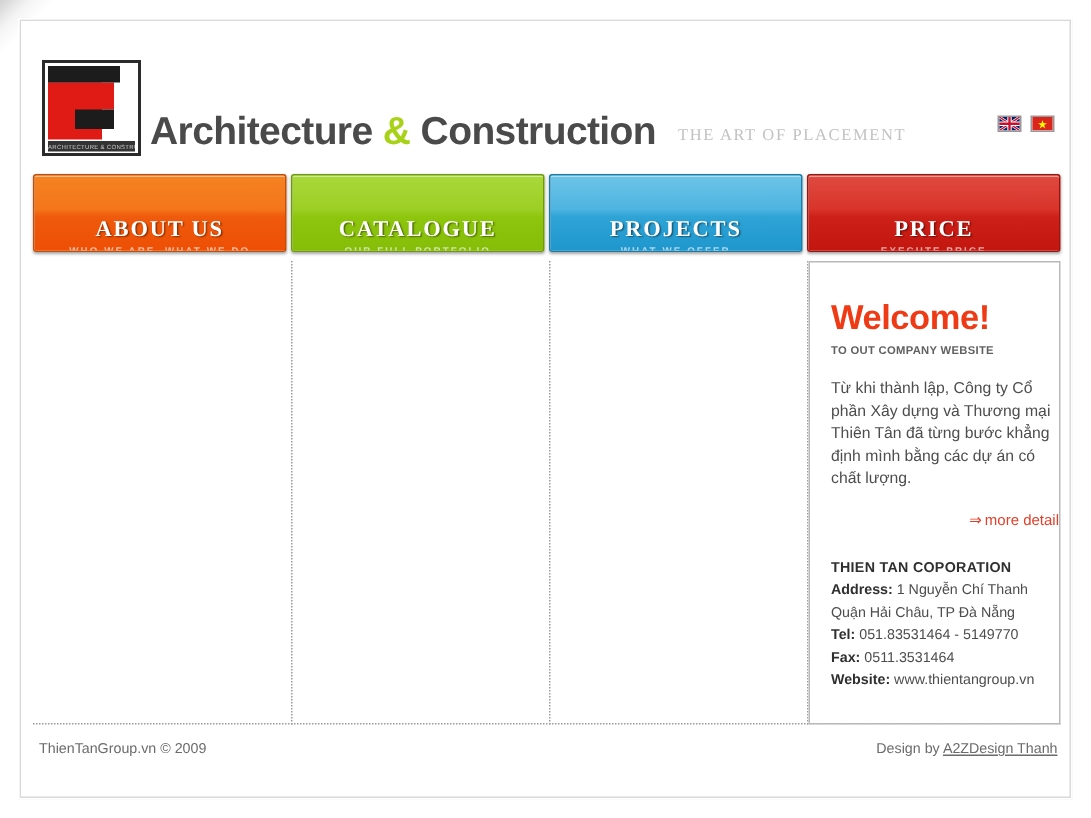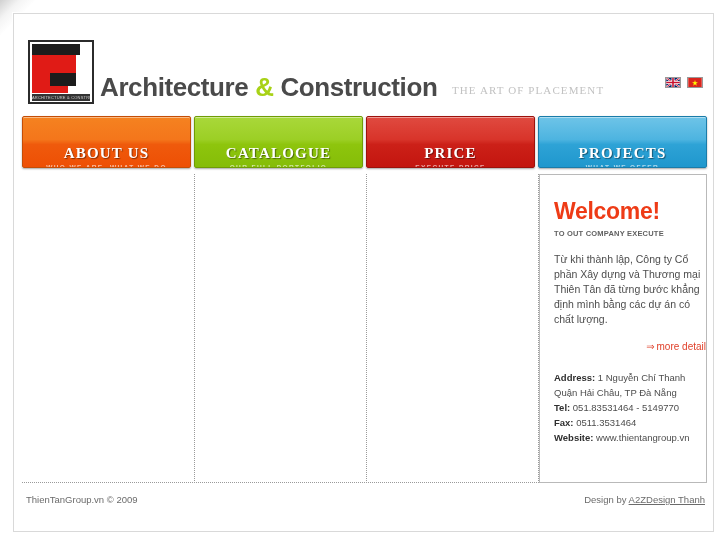--- a/index.html
+++ b/index.html
@@ -324,45 +324,46 @@
 
       <div class="nav">
         <div class="nav-item nav-about">
           <span class="t">ABOUT US</span>
           <span class="s">WHO WE ARE, WHAT WE DO</span>
         </div>
         <div class="nav-item nav-catalogue">
           <span class="t">CATALOGUE</span>
           <span class="s">OUR FULL PORTFOLIO</span>
         </div>
+        <div class="nav-item nav-projects">
+          <span class="t">PROJECTS</span>
+          <span class="s">WHAT WE OFFER</span>
+        </div>
         <div class="nav-item nav-price">
           <span class="t">PRICE</span>
           <span class="s">EXECUTE PRICE</span>
-        </div>
-        <div class="nav-item nav-projects">
-          <span class="t">PROJECTS</span>
-          <span class="s">WHAT WE OFFER</span>
         </div>
       </div>
 
       <div class="content">
         <div class="col-divider d1"></div>
         <div class="col-divider d2"></div>
         <div class="col-divider d3"></div>
 
         <div class="side-panel">
           <div class="welcome-title">Welcome!</div>
-          <div class="welcome-sub">TO OUT COMPANY EXECUTE</div>
+          <div class="welcome-sub">TO OUT COMPANY WEBSITE</div>
           <div class="welcome-body">Từ khi thành lập, Công ty Cổ phần Xây dựng và Thương mại Thiên Tân đã từng bước khẳng định mình bằng các dự án có chất lượng.</div>
 
           <a class="more-detail">
             <span class="arrow">⇒</span><span>more detail</span>
           </a>
 
           <div class="contact">
+            <span class="co">THIEN TAN COPORATION</span>
             <span class="row">
               <span class="lbl">Address:</span><span> 1 Nguyễn Chí Thanh</span>
             </span>
             <span class="row">Quận Hải Châu, TP Đà Nẵng</span>
             <span class="row">
               <span class="lbl">Tel:</span><span> 051.83531464 - 5149770</span>
             </span>
             <span class="row">
               <span class="lbl">Fax:</span><span> 0511.3531464</span>
             </span>

